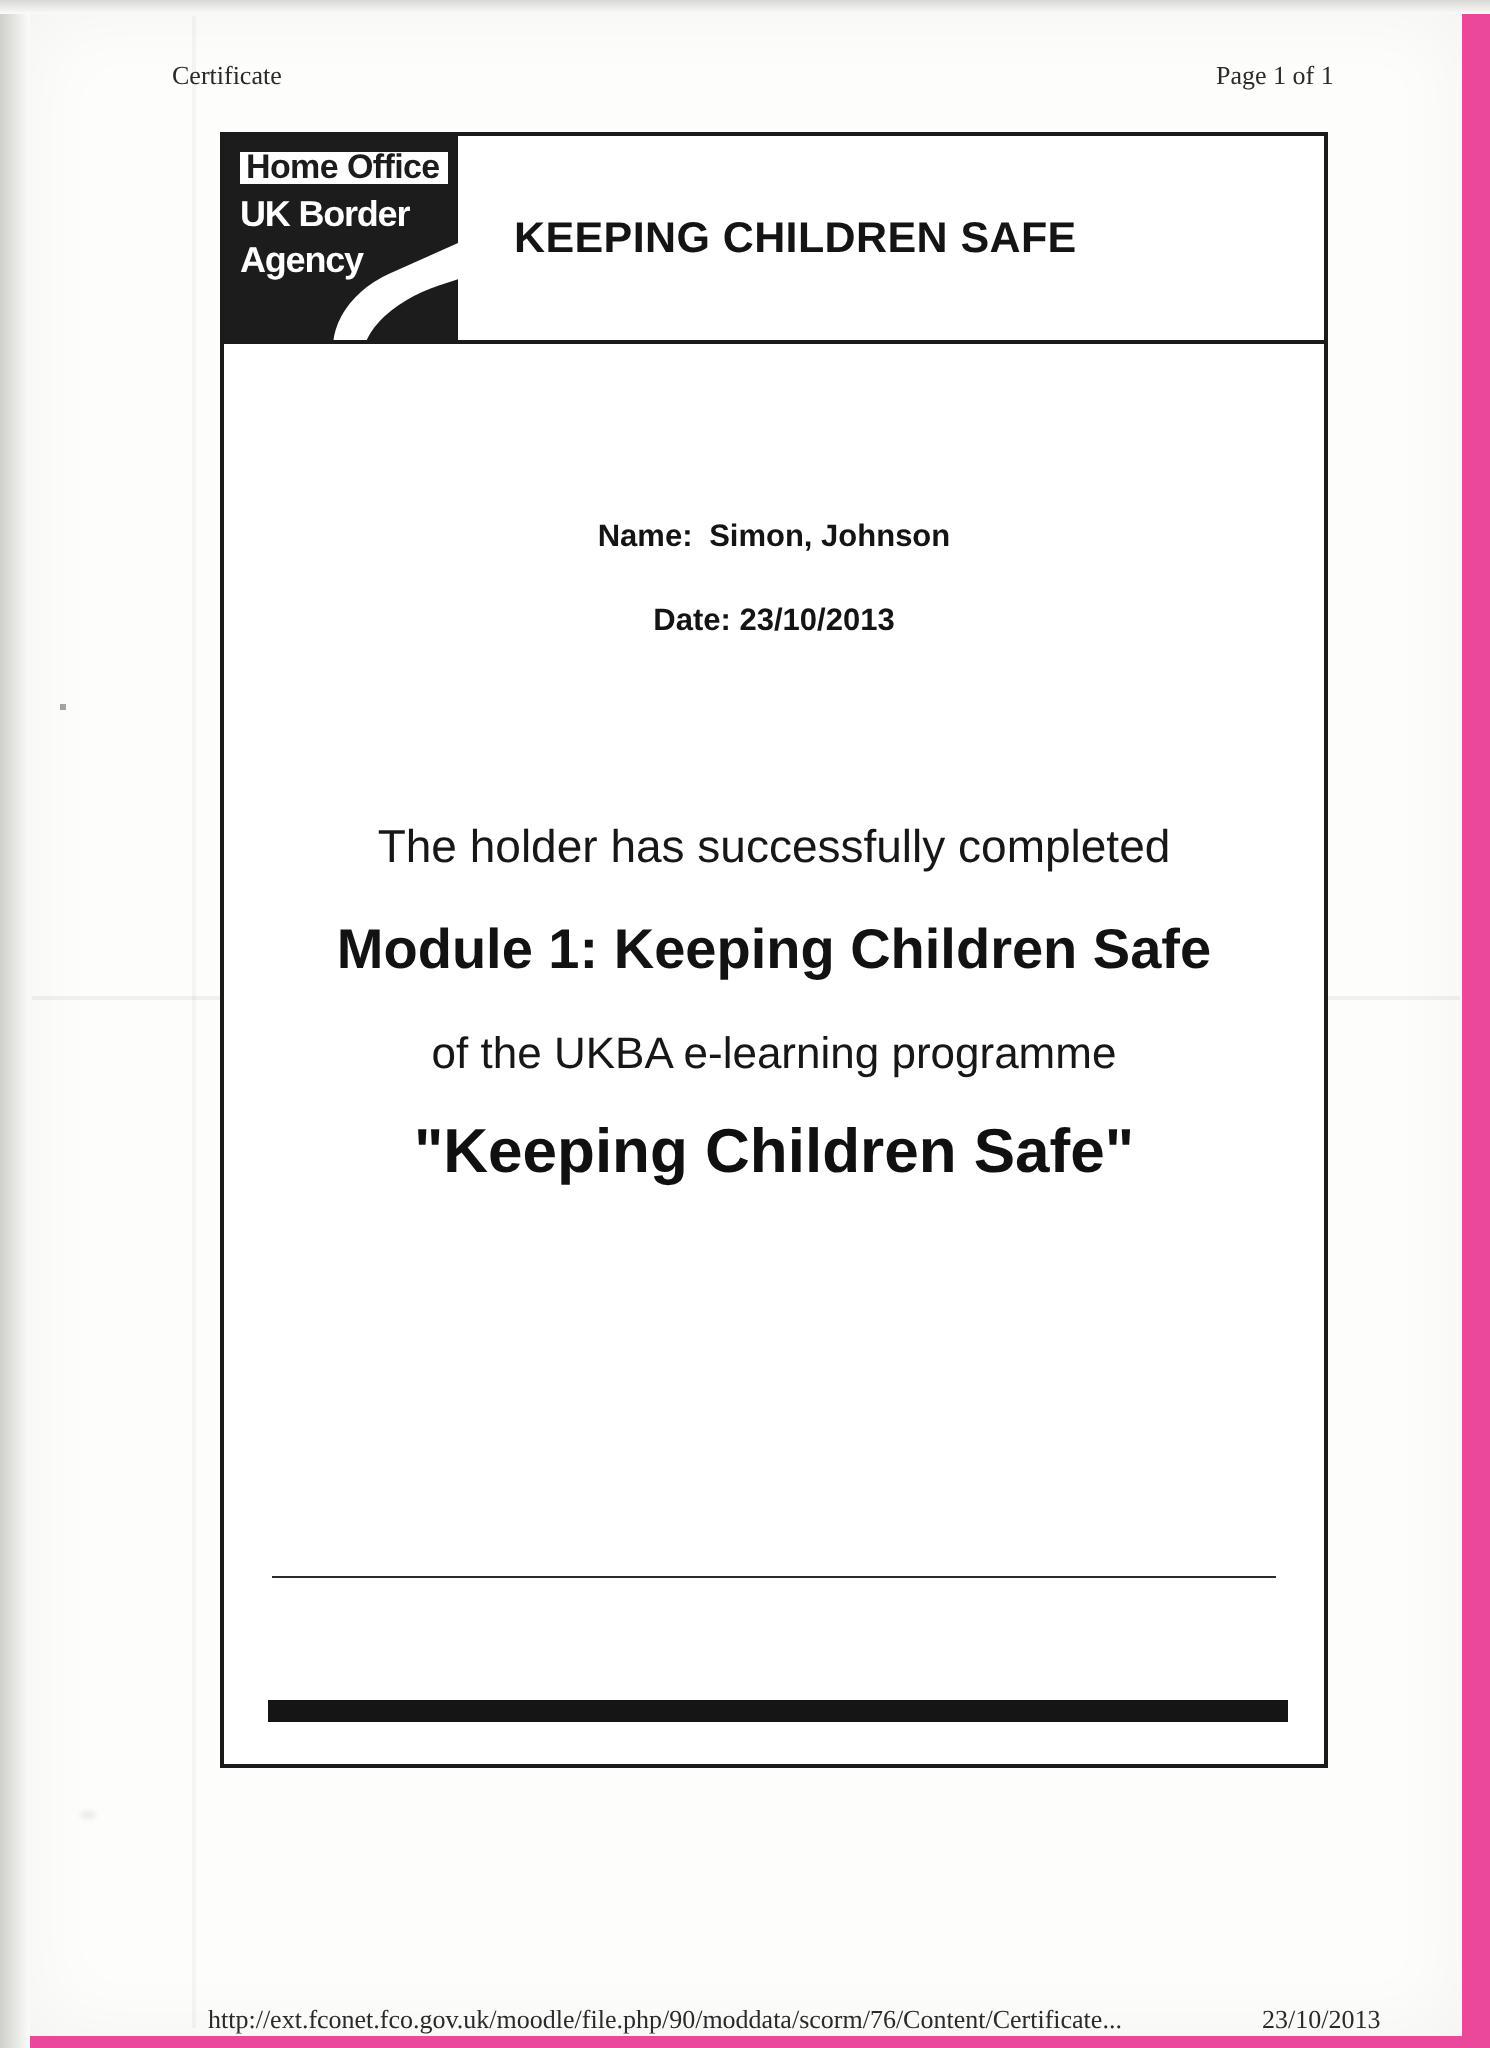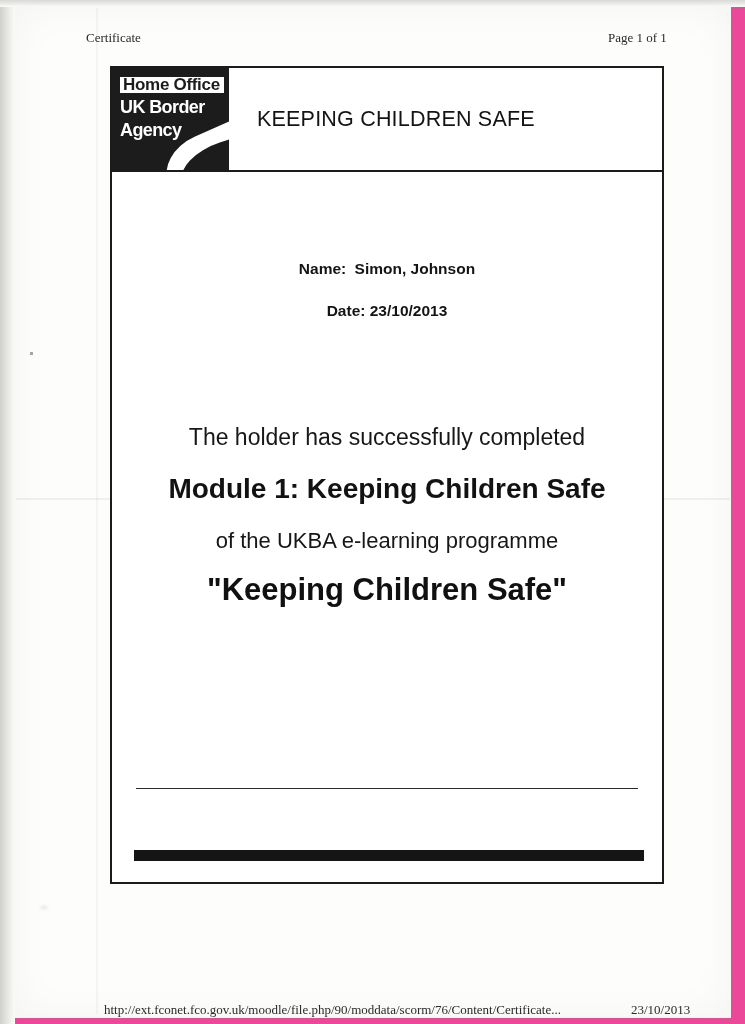--- a/index.html
+++ b/index.html
@@ -158,21 +158,21 @@
     border-radius: 60% 0 0 0;
   }
   #cert-title {
     position: absolute;
     left: 145px;
     top: 0;
     height: 102px;
     display: flex;
     align-items: center;
     font-size: 21.5px;
-    font-weight: normal;
+    font-weight: bold;
     letter-spacing: 0.2px;
     color: #141414;
   }
 
   
   #cert-body {
     position: relative;
     height: 875px;
   }
   .field {
@@ -189,21 +189,20 @@
   #statement {
     position: absolute;
     top: 238px;
     left: 0; right: 0;
     text-align: center;
   }
   .line1 {
     font-size: 23px;
     color: #171717;
     margin-bottom: 22px;
-    margin-top: 14px;
   }
   .line2 {
     font-size: 28px;
     font-weight: bold;
     color: #121212;
     margin-bottom: 23px;
   }
   .line3 {
     font-size: 22px;
     color: #171717;

